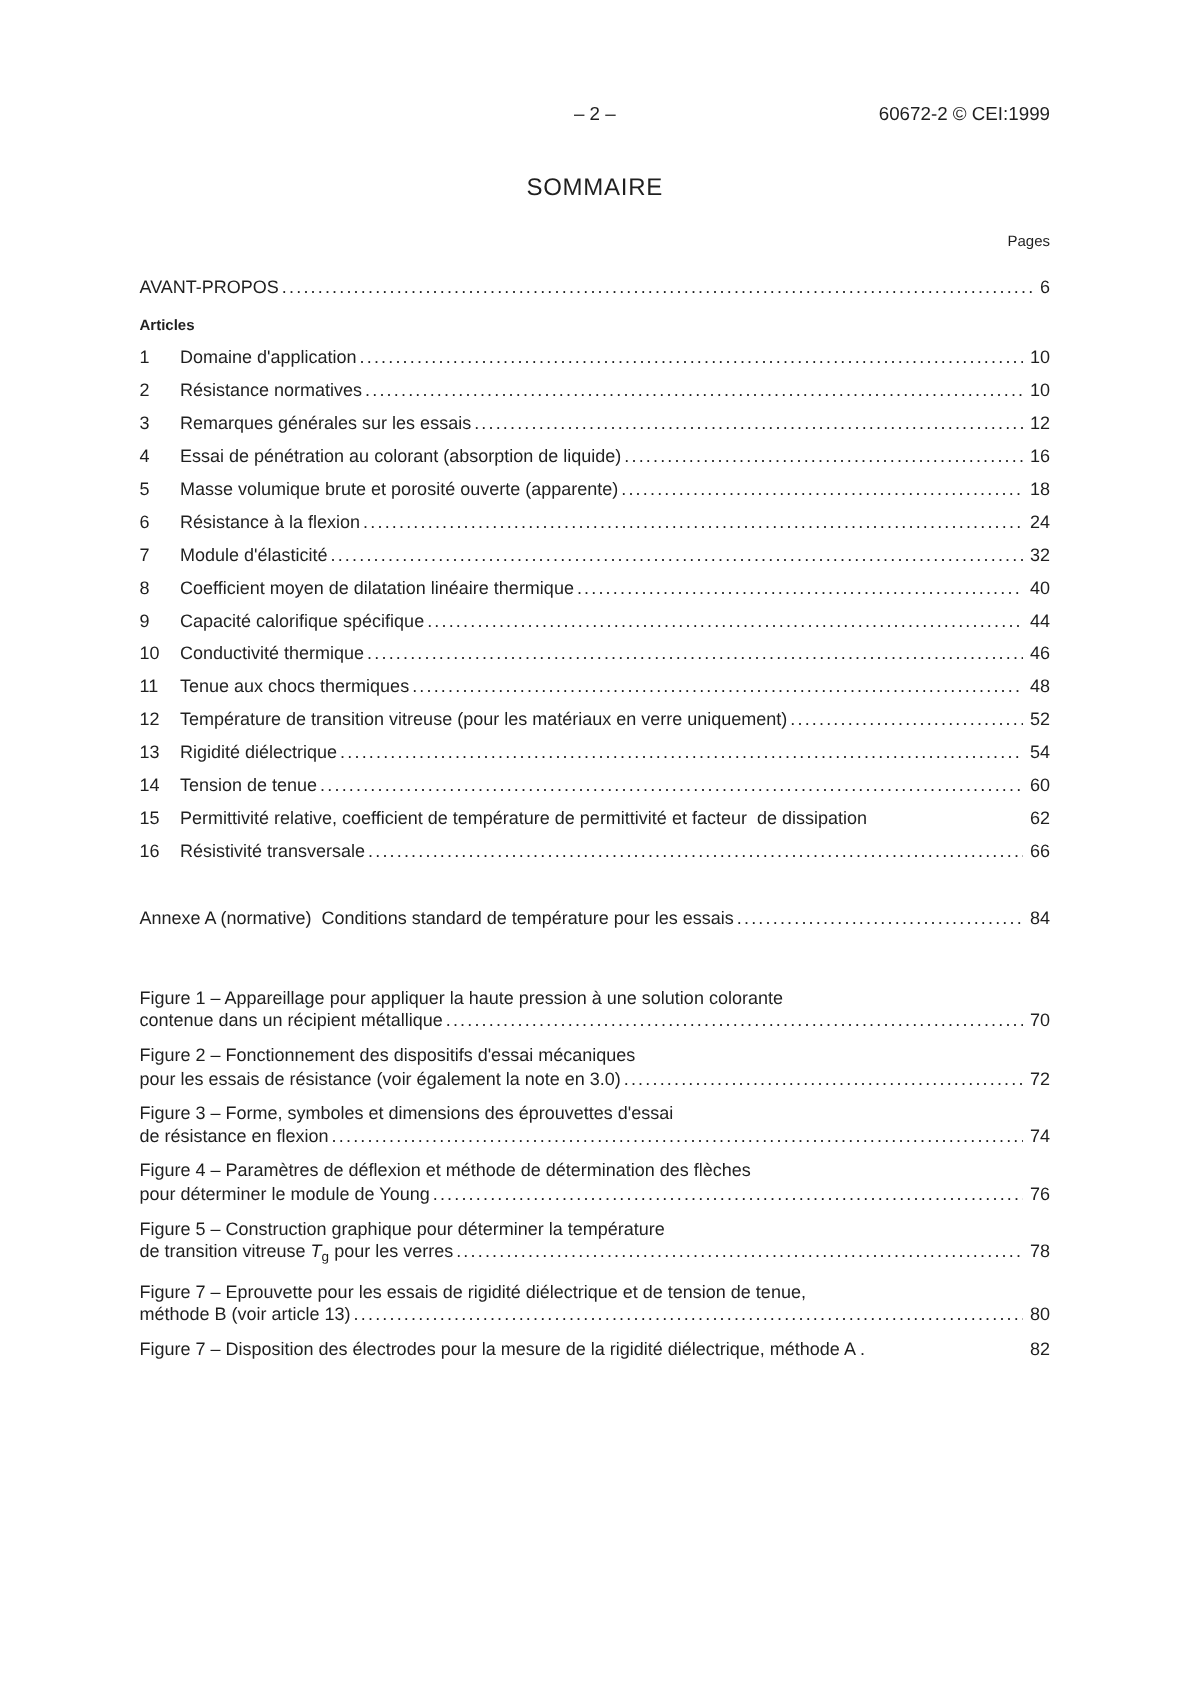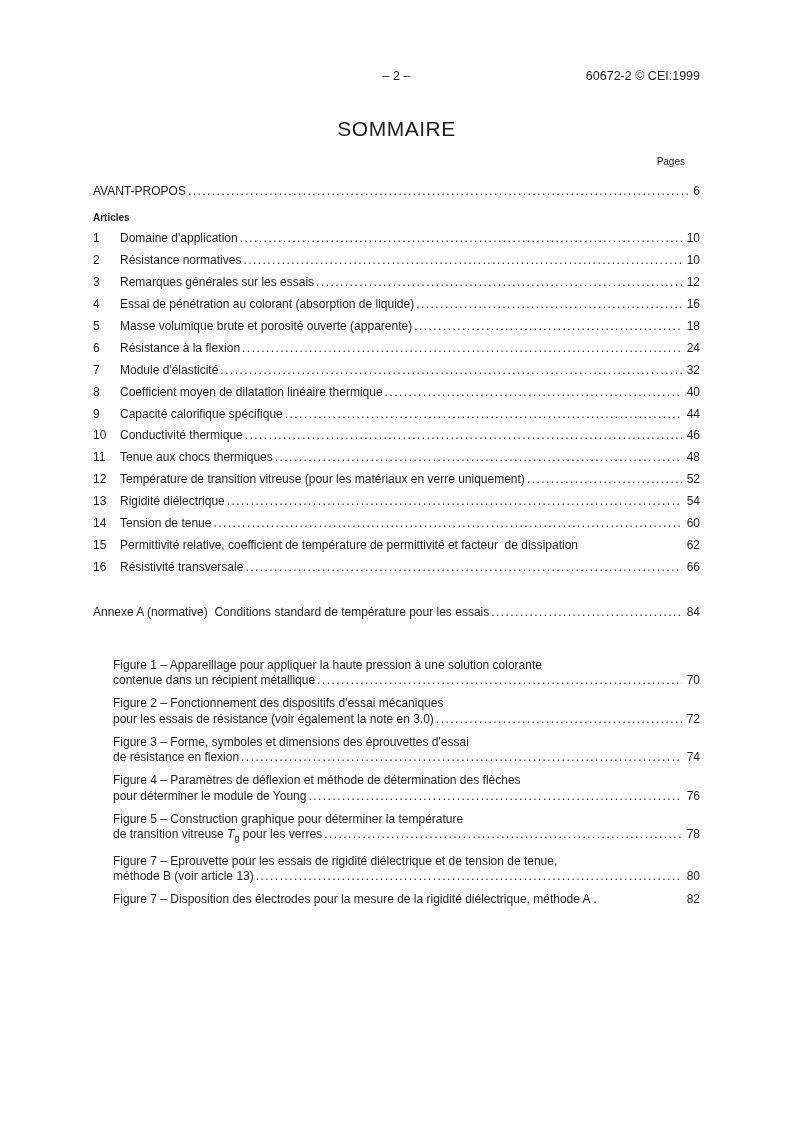--- a/index.html
+++ b/index.html
@@ -11,23 +11,23 @@
     font-family: "Liberation Sans", sans-serif;
     color: #1f1f1f;
     overflow: hidden;
   }
   .content { position: absolute; left: 93px; top: 0; width: 607px; height: 100%; }
 
   .header { position: absolute; top: 69px; left: 0; width: 100%; height: 15px; font-size: 12.5px; }
   .page-marker { position: absolute; left: 0; right: 0; text-align: center; }
   .doc-ref { position: absolute; right: 0; top: 0; }
 
-  .doc-title { position: absolute; top: 117px; left: 0; width: 100%; text-align: center; font-size: 21px; letter-spacing: 0.5px; }
-
-  .pages-label { position: absolute; top: 156px; right: 15px; font-size: 10px; }
+  .doc-title { position: absolute; top: 117px; left: 0; width: 100%; text-align: center; font-size: 16px; letter-spacing: 0.5px; }
+
+  .pages-label { position: absolute; top: 156px; right: 0; font-size: 10px; }
 
   .toc-row { display: flex; align-items: baseline; font-size: 12px; }
   .row-num { flex: none; width: 27px; }
   .row-title { flex: none; white-space: pre; }
   .row-page { flex: none; padding-left: 3px; }
   .leader { flex: 1 1 auto; overflow: hidden; white-space: nowrap; margin: 0 2px; min-width: 0; }
   .leader::after {
     content: "..................................................................................................................................................................................................";
     letter-spacing: 1.45px;
   }
@@ -37,21 +37,21 @@
 
   .articles-label { position: absolute; top: 212px; left: 0; font-size: 10px; font-weight: bold; }
 
   .articles-list { position: absolute; top: 228px; left: 0; right: 0; }
   .articles-list .toc-row { height: 21.95px; line-height: 21.95px; }
 
   .annex-list { position: absolute; top: 602px; left: 0; right: 0; }
   .annex-list .toc-row { height: 21.5px; line-height: 21.5px; }
 
   .figures-list { position: absolute; top: 658px; left: 0; right: 0; }
-  .fig-entry { margin-bottom: 7.6px; font-size: 12px; line-height: 15.4px; margin-left: 20px; }
+  .fig-entry { margin-bottom: 7.6px; font-size: 12px; line-height: 15.4px; }
   .fig-entry .fig-line-plain { white-space: pre; }
   .var { font-style: italic; }
   .sub { font-size: 9px; vertical-align: -2.5px; }
 </style>
 </head>
 <body>
 
 <div class="page">
   <div class="content">
 

